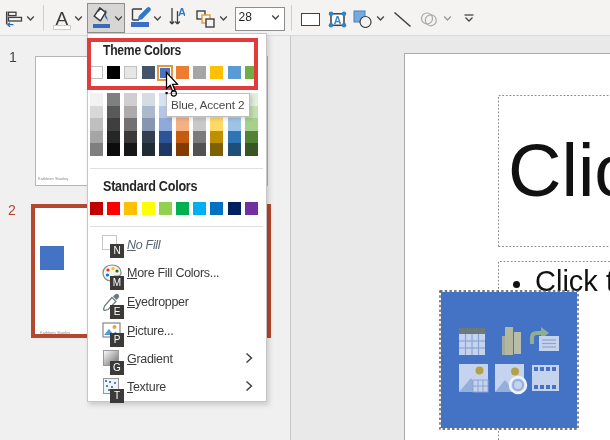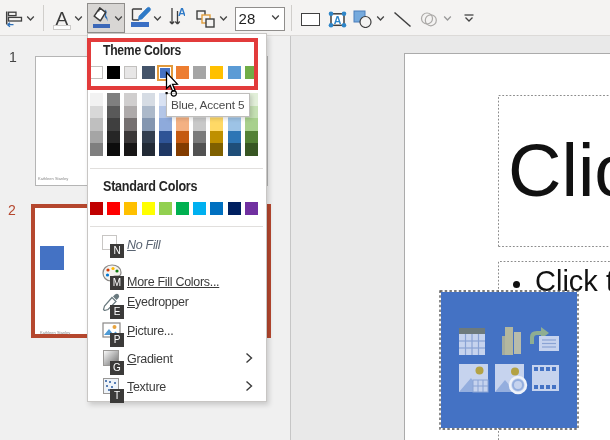--- a/index.html
+++ b/index.html
@@ -59,21 +59,21 @@
 <svg class="abs" style="left:196px;top:10px;" width="20" height="19" viewBox="0 0 20 19">
   <rect x="1" y="1" width="8" height="8" fill="#f4f3f2" stroke="#3f3f3f" stroke-width="1.4"></rect>
   <rect x="6" y="5" width="8" height="8" fill="#f4f3f2" stroke="#e29e3d" stroke-width="1.4"></rect>
   <rect x="10" y="9" width="8" height="8" fill="#f4f3f2" stroke="#3f3f3f" stroke-width="1.4"></rect>
 </svg>
 <svg class="abs" style="left:219px;top:15px;" width="9" height="7" viewBox="0 0 9 7">
     <path d="M1.2 1.5 L4.5 5 L7.8 1.5" stroke="#444" stroke-width="1.3" fill="none"></path>
   </svg>
 
 <div class="abs" style="left:235px;top:7px;width:50px;height:24px;background:#fff;border:1px solid #908e8c;"></div>
-<div class="abs" style="left:238.6px;top:9.7px;font-size:15px;color:#1f1f1f;">28</div>
+<div class="abs" style="left:238.6px;top:9.7px;font-size:12px;color:#1f1f1f;">28</div>
 <svg class="abs" style="left:271px;top:14px;" width="9" height="7" viewBox="0 0 9 7">
     <path d="M1.2 1.5 L4.5 5 L7.8 1.5" stroke="#444" stroke-width="1.3" fill="none"></path>
   </svg>
 
 <div class="abs" style="left:301px;top:13px;width:19px;height:13px;background:#fff;border:1.5px solid #404040;"></div>
 
 <svg class="abs" style="left:328px;top:11px;" width="19" height="17" viewBox="0 0 19 17">
   <rect x="3" y="2.8" width="13" height="11.5" fill="#fff" stroke="#3f3f3f" stroke-width="1.5"></rect>
   <g fill="#2e86c9">
       <circle cx="3" cy="2.8" r="2.3"></circle>
@@ -223,21 +223,21 @@
 <div class="abs" style="left:102px;top:235px;width:15px;height:15px;background:#fff;border:1px solid #c8c6c4;"></div>
 <div class="abs" style="left:127px;top:237.5px;font-size:12.5px;letter-spacing:-0.3px;color:#5a6472;font-style:italic;"><span style="text-decoration:underline;">N</span>o Fill</div>
 
 <svg class="abs" style="left:102px;top:264px;" width="20" height="18" viewBox="0 0 20 18">
   <path d="M10 1 C4 1 1 5 1 9 c0 4 3 8 8 8 c2 0 2.5 -1.2 2 -2.5 c-0.6 -1.6 0.4 -2.5 2 -2.5 l3 0 c2 0 3 -1.5 3 -3.5 C19 4 15 1 10 1 Z" fill="#f5f3ef" stroke="#8a8886" stroke-width="1.2"></path>
   <circle cx="6" cy="6" r="1.6" fill="#d83b01"></circle>
     <circle cx="11" cy="4.5" r="1.6" fill="#ffb900"></circle>
     <circle cx="15" cy="7" r="1.6" fill="#107c10"></circle>
     <circle cx="5.5" cy="11" r="1.6" fill="#0078d4"></circle>
 </svg>
-<div class="abs" style="left:127px;top:275px;font-size:12.5px;letter-spacing:-0.3px;color:#3b3b3b;text-decoration:underline;"><span style="text-decoration:underline;">M</span>ore Fill Colors...</div>
+<div class="abs" style="left:127px;top:266px;font-size:12.5px;letter-spacing:-0.3px;color:#3b3b3b;"><span style="text-decoration:underline;">M</span>ore Fill Colors...</div>
 
 <svg class="abs" style="left:102px;top:293px;" width="20" height="18" viewBox="0 0 20 18">
   <path d="M13 1.5 q2 -1.5 3.5 0 q1.5 1.5 0 3.5 l-2 2 l-3.5 -3.5 Z" fill="#69797e"></path>
   <path d="M10 4.5 L14 8.5 L6 16.5 L2.5 17.5 L1.5 16.5 L2.5 13 Z" fill="#fff" stroke="#69797e" stroke-width="1.2"></path>
 </svg>
 <div class="abs" style="left:127px;top:295px;font-size:12.5px;letter-spacing:-0.3px;color:#3b3b3b;"><span style="text-decoration:underline;">E</span>yedropper</div>
 
 <svg class="abs" style="left:102px;top:321px;" width="20" height="18" viewBox="0 0 20 18">
   <rect x="1" y="2" width="17" height="14" fill="#fff" stroke="#8a8886" stroke-width="1.2"></rect>
   <circle cx="12.5" cy="6" r="2" fill="#e8a33d"></circle>
@@ -279,21 +279,21 @@
 <div class="abs" style="left:110px;top:244px;width:14px;height:14px;background:#3b3a39;color:#fff;font-size:10px;text-align:center;line-height:14px;">N</div>
 <div class="abs" style="left:110px;top:276px;width:14px;height:14px;background:#3b3a39;color:#fff;font-size:10px;text-align:center;line-height:14px;">M</div>
 <div class="abs" style="left:110px;top:305px;width:14px;height:14px;background:#3b3a39;color:#fff;font-size:10px;text-align:center;line-height:14px;">E</div>
 <div class="abs" style="left:110px;top:333px;width:14px;height:14px;background:#3b3a39;color:#fff;font-size:10px;text-align:center;line-height:14px;">P</div>
 <div class="abs" style="left:110px;top:361px;width:14px;height:14px;background:#3b3a39;color:#fff;font-size:10px;text-align:center;line-height:14px;">G</div>
 <div class="abs" style="left:110px;top:389px;width:14px;height:14px;background:#3b3a39;color:#fff;font-size:10px;text-align:center;line-height:14px;">T</div>
 
 <div class="abs" style="left:87px;top:38px;width:171px;height:52px;border:4px solid #e23b3b;z-index:20;"></div>
 
 <div class="abs" style="left:166px;top:93px;width:84px;height:24px;background:#fff;border:1px solid #bfbebc;box-shadow:2px 2px 4px rgba(0,0,0,0.15);z-index:30;"></div>
-<div class="abs" style="left:171px;top:98px;font-size:11.8px;letter-spacing:-0.15px;color:#4a4a4a;white-space:nowrap;z-index:31;">Blue, Accent 5</div>
+<div class="abs" style="left:171px;top:98px;font-size:11.8px;letter-spacing:-0.15px;color:#4a4a4a;white-space:nowrap;z-index:31;">Blue, Accent 2</div>
 
 <svg class="abs" style="left:164px;top:71px;z-index:40;" width="20" height="28" viewBox="0 0 20 28">
   <path d="M2.5 1.5 L2.5 17.5 L6.2 14.2 L8.6 20.2 L11 19.2 L8.5 13.3 L13.4 13.1 Z" fill="#fff" stroke="#000" stroke-width="1.25"></path>
   <circle cx="9.8" cy="22.5" r="2.6" fill="none" stroke="#000" stroke-width="1.1"></circle>
   <rect x="1.5" y="21" width="2.2" height="2.2" fill="#000"></rect>
 </svg>
 
 <div class="abs" style="left: 90px; top: 66px; width: 13px; height: 13px; background: rgb(255, 255, 255); border: 1px solid rgb(194, 192, 190);"></div>
 <div class="abs" style="left: 107.2px; top: 66px; width: 13px; height: 13px; background: rgb(0, 0, 0); border: 1px solid rgb(0, 0, 0);"></div>
 <div class="abs" style="left: 124.4px; top: 66px; width: 13px; height: 13px; background: rgb(231, 230, 230); border: 1px solid rgb(194, 192, 190);"></div>

